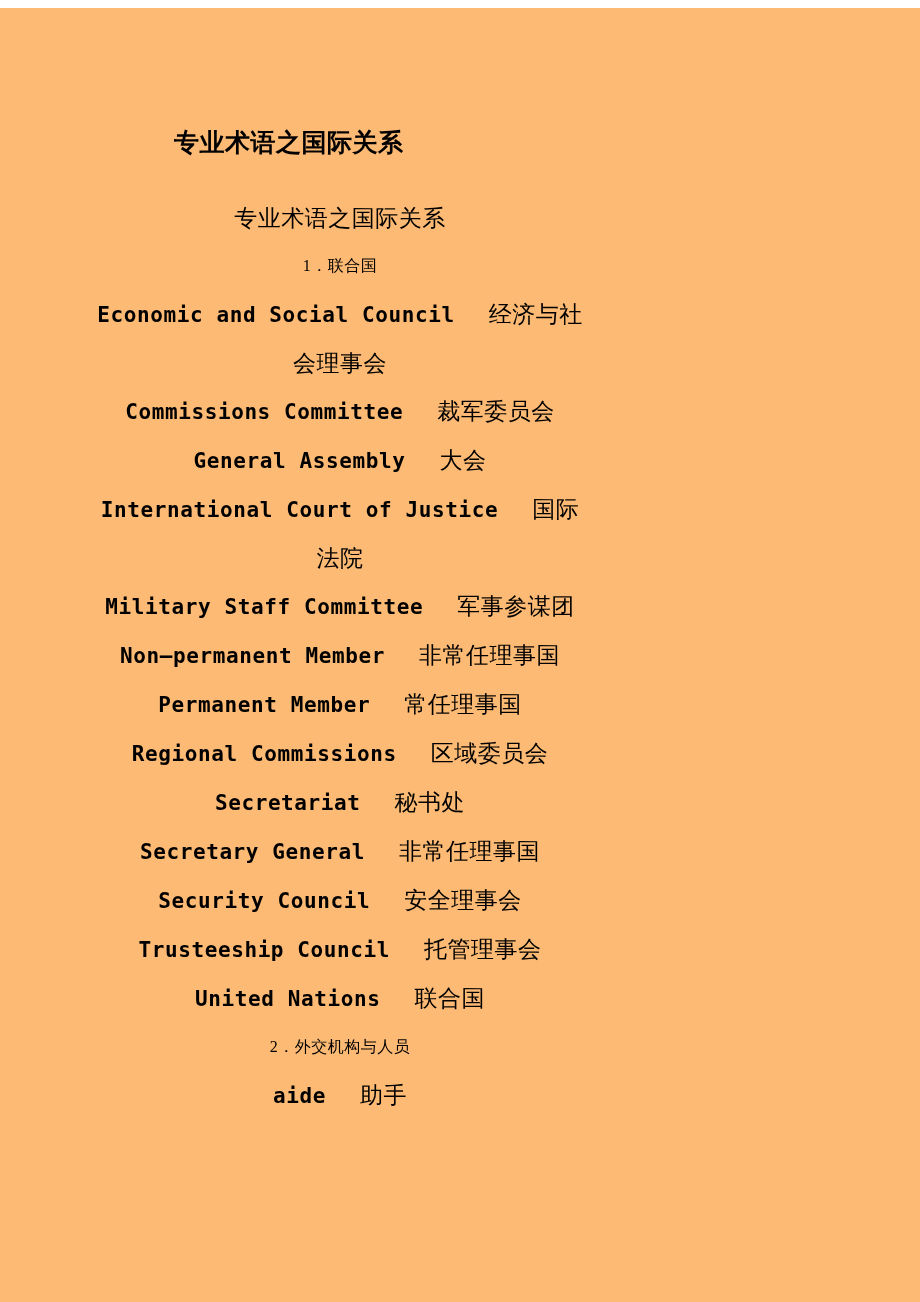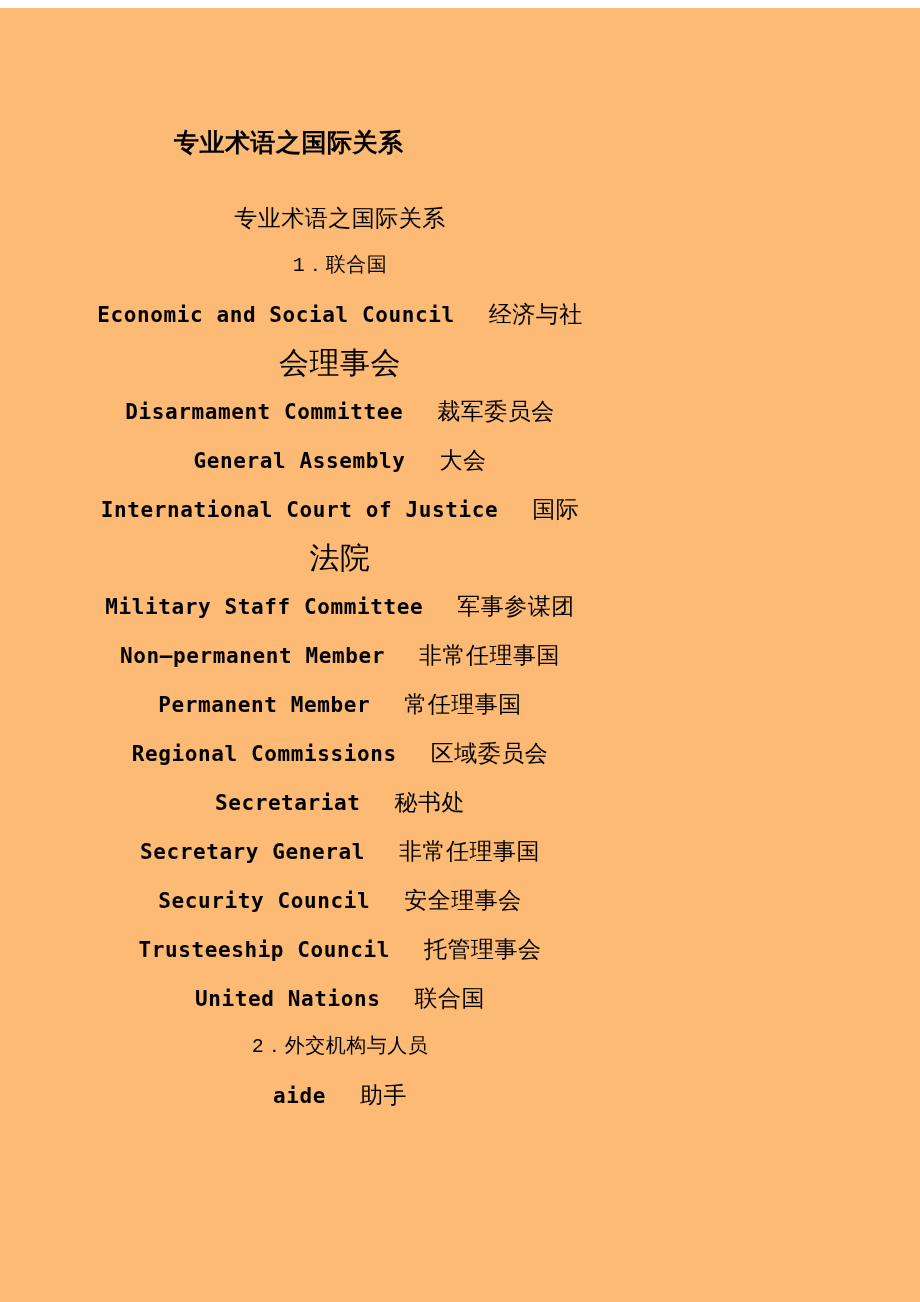--- a/index.html
+++ b/index.html
@@ -51,22 +51,22 @@
   .subtitle {
     font-family: "DejaVu Serif", "Liberation Serif", serif;
     font-size: 23px;
     line-height: 48px;
     letter-spacing: 0.5px;
     color: #000000;
   }
 
   
   .section-heading {
-    font-family: Liberation Mono, monospace;
-    font-size: 20px;
+    font-family: Liberation Serif, serif;
+    font-size: 16px;
     line-height: 48px;
     letter-spacing: 0.5px;
     color: #000000;
     white-space: nowrap;
   }
 
   
   .entry {
     font-size: 23px;
     line-height: 48px;
@@ -86,21 +86,21 @@
   .entry .gloss {
     font-family: "DejaVu Serif", "Liberation Serif", serif;
     font-size: 23px;
     letter-spacing: 0.5px;
     text-align: right;
   }
 
   
   .entry-cont {
     font-family: "DejaVu Serif", "Liberation Serif", serif;
-    font-size: 30px;
+    font-size: 23px;
     line-height: 48px;
     letter-spacing: 0.5px;
     color: #000000;
     white-space: nowrap;
   }
 </style>
 </head>
 <body>
 
 <div class="page">
@@ -108,21 +108,21 @@
   <div class="doc-title">专业术语之国际关系</div>
 
   <div class="body-column">
 
     <div class="subtitle">专业术语之国际关系</div>
 
     <div id="sections-host">
         <div class="section-heading">1．联合国</div>
         <div class="entry"><span class="term">Economic and Social Council</span><span class="gap"></span><span class="gloss">经济与社</span></div>
         <div class="entry-cont">会理事会</div>
-        <div class="entry"><span class="term">Disarmament Committee</span><span class="gap"></span><span class="gloss">裁军委员会</span></div>
+        <div class="entry"><span class="term">Commissions Committee</span><span class="gap"></span><span class="gloss">裁军委员会</span></div>
         <div class="entry"><span class="term">General Assembly</span><span class="gap"></span><span class="gloss">大会</span></div>
         <div class="entry"><span class="term">International Court of Justice</span><span class="gap"></span><span class="gloss">国际</span></div>
         <div class="entry-cont">法院</div>
         <div class="entry"><span class="term">Military Staff Committee</span><span class="gap"></span><span class="gloss">军事参谋团</span></div>
         <div class="entry"><span class="term">Non—permanent Member</span><span class="gap"></span><span class="gloss">非常任理事国</span></div>
         <div class="entry"><span class="term">Permanent Member</span><span class="gap"></span><span class="gloss">常任理事国</span></div>
         <div class="entry"><span class="term">Regional Commissions</span><span class="gap"></span><span class="gloss">区域委员会</span></div>
         <div class="entry"><span class="term">Secretariat</span><span class="gap"></span><span class="gloss">秘书处</span></div>
         <div class="entry"><span class="term">Secretary  General</span><span class="gap"></span><span class="gloss">非常任理事国</span></div>
         <div class="entry"><span class="term">Security  Council</span><span class="gap"></span><span class="gloss">安全理事会</span></div>

